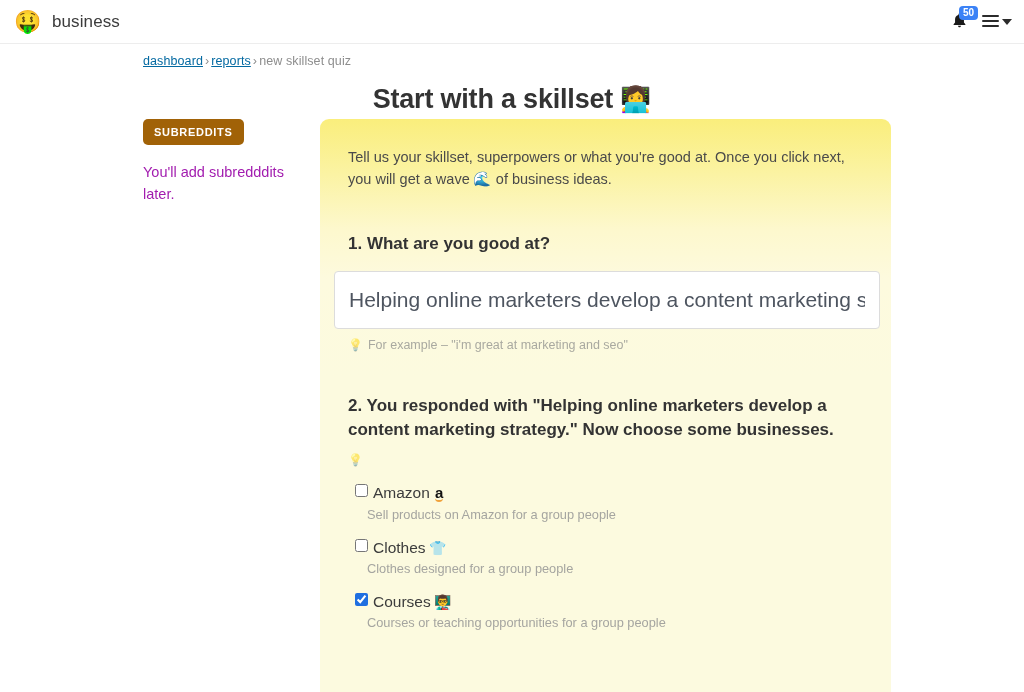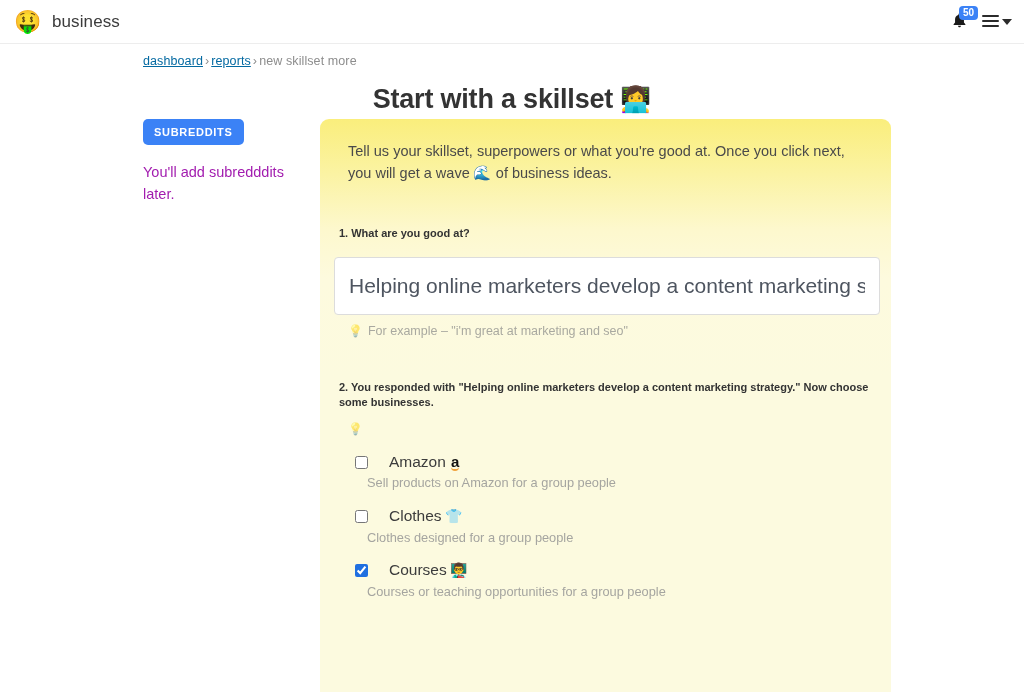--- a/index.html
+++ b/index.html
@@ -119,21 +119,21 @@
     width: 1024px;
   }
   .sidebar {
     position: absolute;
     left: 143px;
     top: 4px;
     width: 160px;
   }
   .badge-pill {
     display: inline-block;
-    background: #3b82f6;
+    background: #a16207;
     color: #ffffff;
     font-size: 11px;
     font-weight: bold;
     letter-spacing: .7px;
     padding: 7px 11px 7px 11px;
     border-radius: 5px;
   }
   .sidebar-note {
     margin-top: 16px;
     font-size: 14.5px;
@@ -151,28 +151,28 @@
     border-radius: 9px 9px 0 0;
     background: linear-gradient(to bottom, #faee7c 0px, #fbf3a3 55px, #fdf8cd 110px, #fdfade 160px, #fcfadf 260px, #fcfadf 100%);
     padding: 18px 0 0 0;
     overflow: hidden;
   }
   .card-intro {
     font-size: 14.5px;
     color: #4a4a4a;
     line-height: 1.55;
     padding: 0 28px 0 28px;
-    margin-top: 3px;
+    margin-top: 9px;
   }
   .question {
-    font-size: 11px;
+    font-size: 17px;
     font-weight: bold;
     color: #333333;
     line-height: 1.42;
-    padding: 0 19px;
+    padding: 0 28px;
   }
   .q1 { margin-top: 41px; }
   .q2 { margin-top: 42px; }
 
   .text-input {
     display: block;
     margin: 15px 28px 0 14px;
     width: 546px;
     height: 58px;
     border: 1px solid #dcdcdc;
@@ -197,22 +197,21 @@
   .hint-q2 { margin-top: 11px; }
 
   
   .options {
     margin-top: 17px;
     padding: 0 28px 0 35px;
   }
   .option { margin-bottom: 15px; }
   .option-row {
     display: flex;
-    align-items: center;
-    gap: 21px;
+    gap: 5px;
   }
   .option-row input[type=checkbox] {
     width: 13px; height: 13px;
     margin: 0;
     accent-color: #1f6fe0;
     cursor: pointer;
     flex: none;
   }
   .option-label {
     font-size: 15.5px;
@@ -263,21 +262,21 @@
         <span></span>
           <span></span>
           <span></span>
       </div>
       <div class="caret"></div>
     </div>
   </div>
 </div>
 
 <div class="breadcrumb">
-  <a href="#">dashboard</a><span class="sep">›</span><a href="#">reports</a><span class="sep">›</span><span>new skillset more</span>
+  <a href="#">dashboard</a><span class="sep">›</span><a href="#">reports</a><span class="sep">›</span><span>new skillset quiz</span>
 </div>
 
 <h1 class="page-title">
   <span>Start with a skillset</span>
   <span class="emoji">👩‍💻</span>
 </h1>
 
 <div class="content">
 
   <div class="sidebar">

